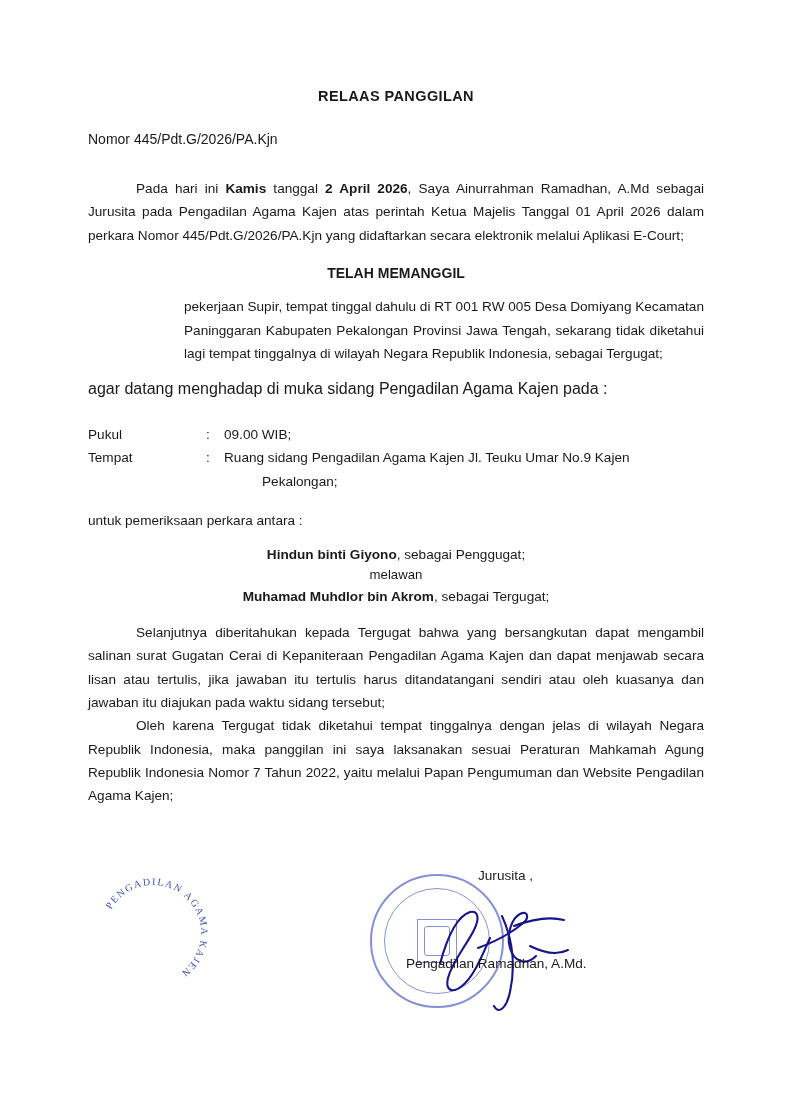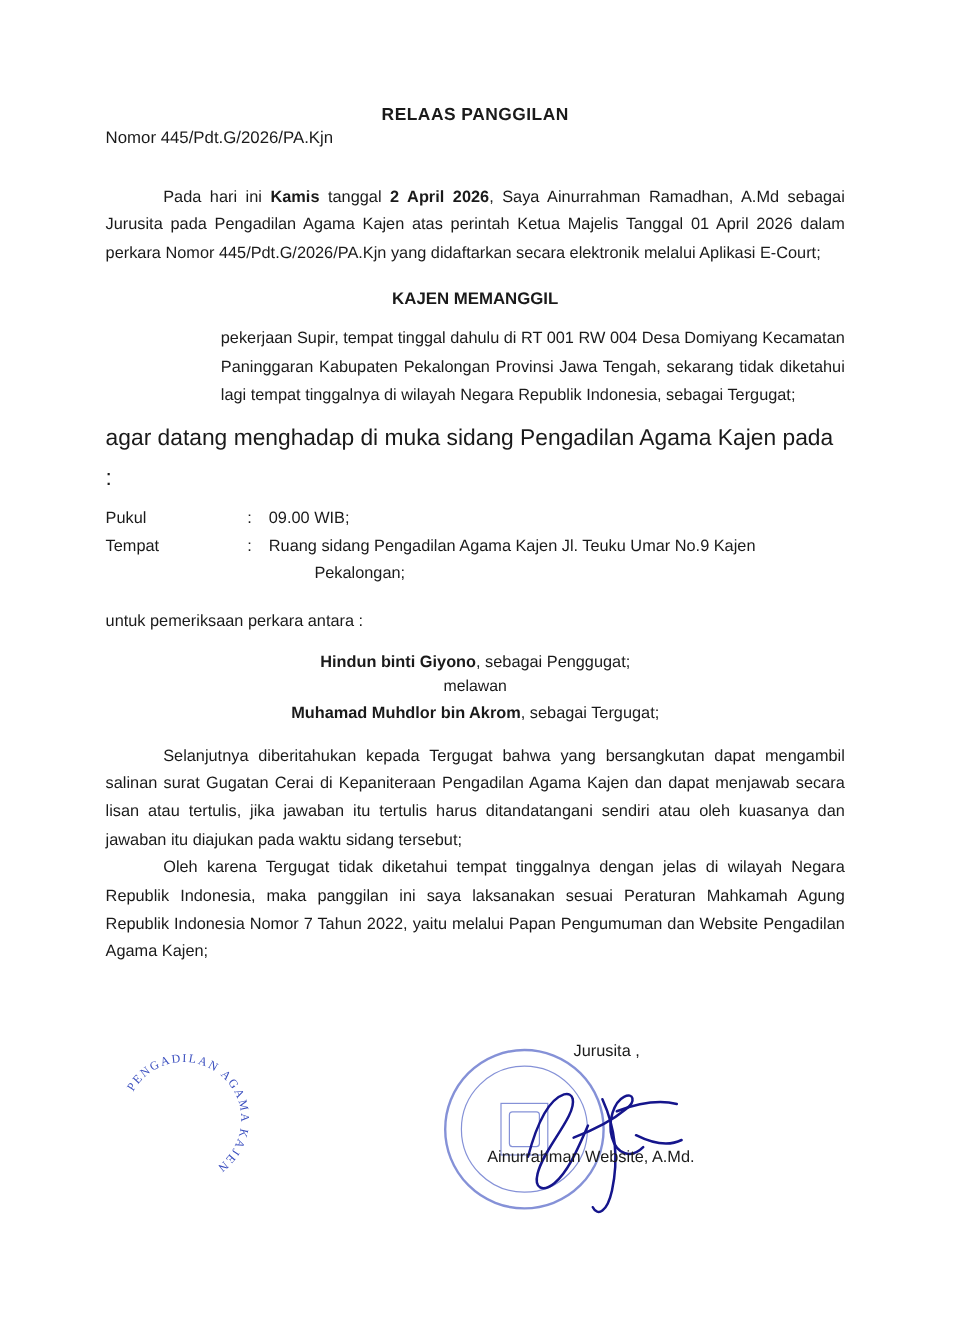--- a/index.html
+++ b/index.html
@@ -26,21 +26,21 @@
     position: absolute;
     left: 88px;
     top: 88px;
     width: 616px;
   }
   .title {
     text-align: center;
     font-weight: bold;
     font-size: 14.5px;
     letter-spacing: 0.4px;
-    margin: 0 0 2px 0;
+    margin: 0 0 27px 0;
   }
   .subtitle {
     text-align: left;
     font-size: 14px;
     margin: 0 0 30px 0;
   }
   p.para {
     font-size: 13.6px;
     line-height: 1.72;
     margin: 0 0 0 0;
@@ -66,23 +66,23 @@
   .party-block .hang {
     display: block;
     padding-left: 0;
   }
   .party-rest {
     display: block;
     padding-left: 96px;
     text-align: justify;
   }
   .agar {
-    font-size: 19px;
-    line-height: 1.72;
-    margin: 10px 0 4px 0;
+    font-size: 16px;
+    line-height: 1.72;
+    margin: 10px 0 20px 0;
   }
   table.details {
     border-collapse: collapse;
     font-size: 13.6px;
     line-height: 1.72;
     width: 100%;
     margin: 0 0 2px 0;
   }
   table.details td {
     vertical-align: top;
@@ -189,24 +189,24 @@
 
 <div class="page">
 
   <div class="content">
 
     <div class="title">RELAAS PANGGILAN</div>
     <div class="subtitle">Nomor 445/Pdt.G/2026/PA.Kjn</div>
 
     <p class="para indent"><span>Pada hari ini </span><span class="bold">Kamis</span><span> tanggal </span><span class="bold">2 April 2026</span><span>, Saya Ainurrahman Ramadhan, A.Md sebagai Jurusita  pada Pengadilan Agama Kajen atas perintah Ketua Majelis Tanggal 01 April 2026 dalam perkara Nomor 445/Pdt.G/2026/PA.Kjn yang didaftarkan secara elektronik melalui Aplikasi E-Court;</span></p>
 
-    <div class="heading2">KAJEN MEMANGGIL</div>
+    <div class="heading2">TELAH MEMANGGIL</div>
 
     <div class="party-block">
-      <span class="party-rest">pekerjaan Supir, tempat tinggal dahulu di   RT 001 RW 004 Desa Domiyang Kecamatan Paninggaran Kabupaten Pekalongan Provinsi Jawa Tengah, sekarang tidak diketahui lagi tempat tinggalnya di wilayah Negara Republik Indonesia, sebagai Tergugat;</span>
+      <span class="party-rest">pekerjaan Supir, tempat tinggal dahulu di   RT 001 RW 005 Desa Domiyang Kecamatan Paninggaran Kabupaten Pekalongan Provinsi Jawa Tengah, sekarang tidak diketahui lagi tempat tinggalnya di wilayah Negara Republik Indonesia, sebagai Tergugat;</span>
     </div>
 
     <div class="agar">agar datang menghadap di muka sidang Pengadilan Agama Kajen pada :</div>
 
     <table class="details">
       <tbody>
       <tr>
         <td class="lbl">Pukul</td>
         <td class="col">:</td>
         <td class="val">09.00 WIB;</td>
@@ -258,16 +258,16 @@
     <svg class="signature" viewBox="0 0 200 130">
       <g fill="none" stroke="#15158c" stroke-width="2.1" stroke-linecap="round">
         <path d="M22,78 C30,48 40,30 52,26 C60,24 62,32 56,44 C48,60 34,76 30,92 C27,104 34,108 44,100 C56,90 64,70 72,52"></path>
         <path d="M60,62 C76,56 92,48 104,38 C112,32 110,24 102,28 C94,32 88,48 92,62 C96,76 108,80 118,70"></path>
         <path d="M96,40 C112,34 130,30 146,34"></path>
         <path d="M84,30 C94,52 98,78 92,106 C88,124 80,128 76,120"></path>
         <path d="M112,60 C124,66 138,70 150,64"></path>
       </g>
     </svg>
 
-    <div class="sign-name">Ainurrahman Website, A.Md.</div>
+    <div class="sign-name">Pengadilan Ramadhan, A.Md.</div>
   </div>
 
 </div>
 
 </body></html>

